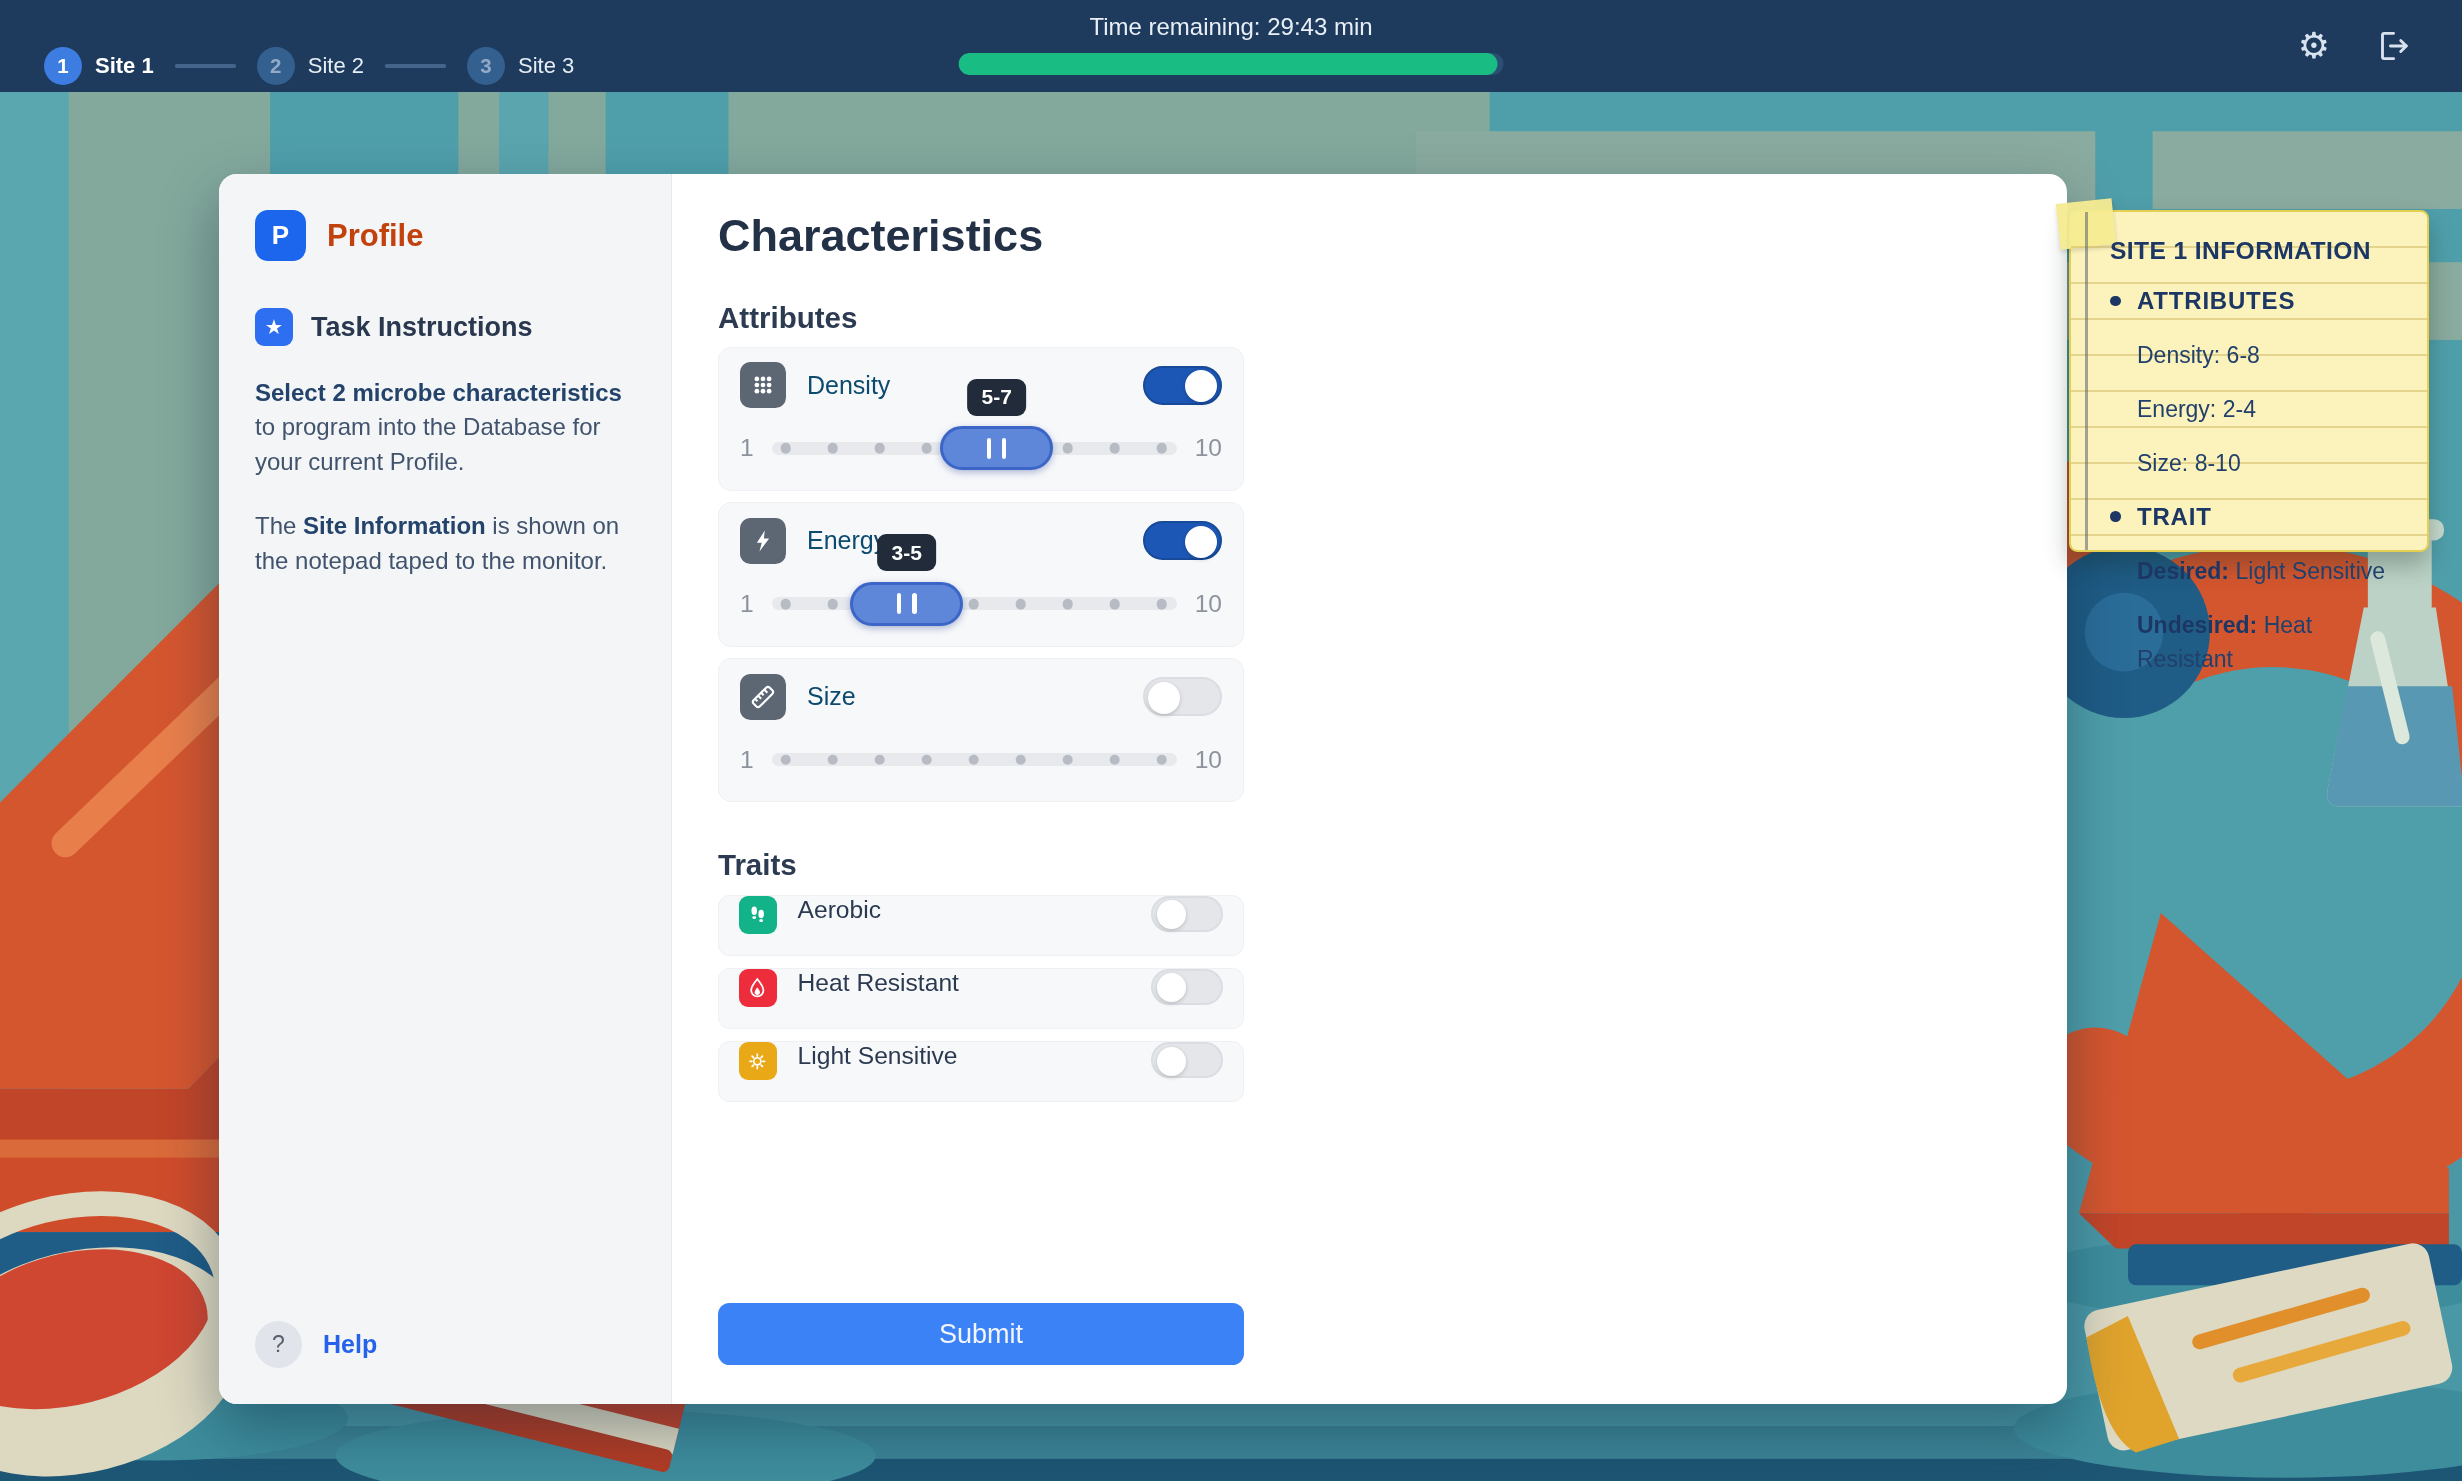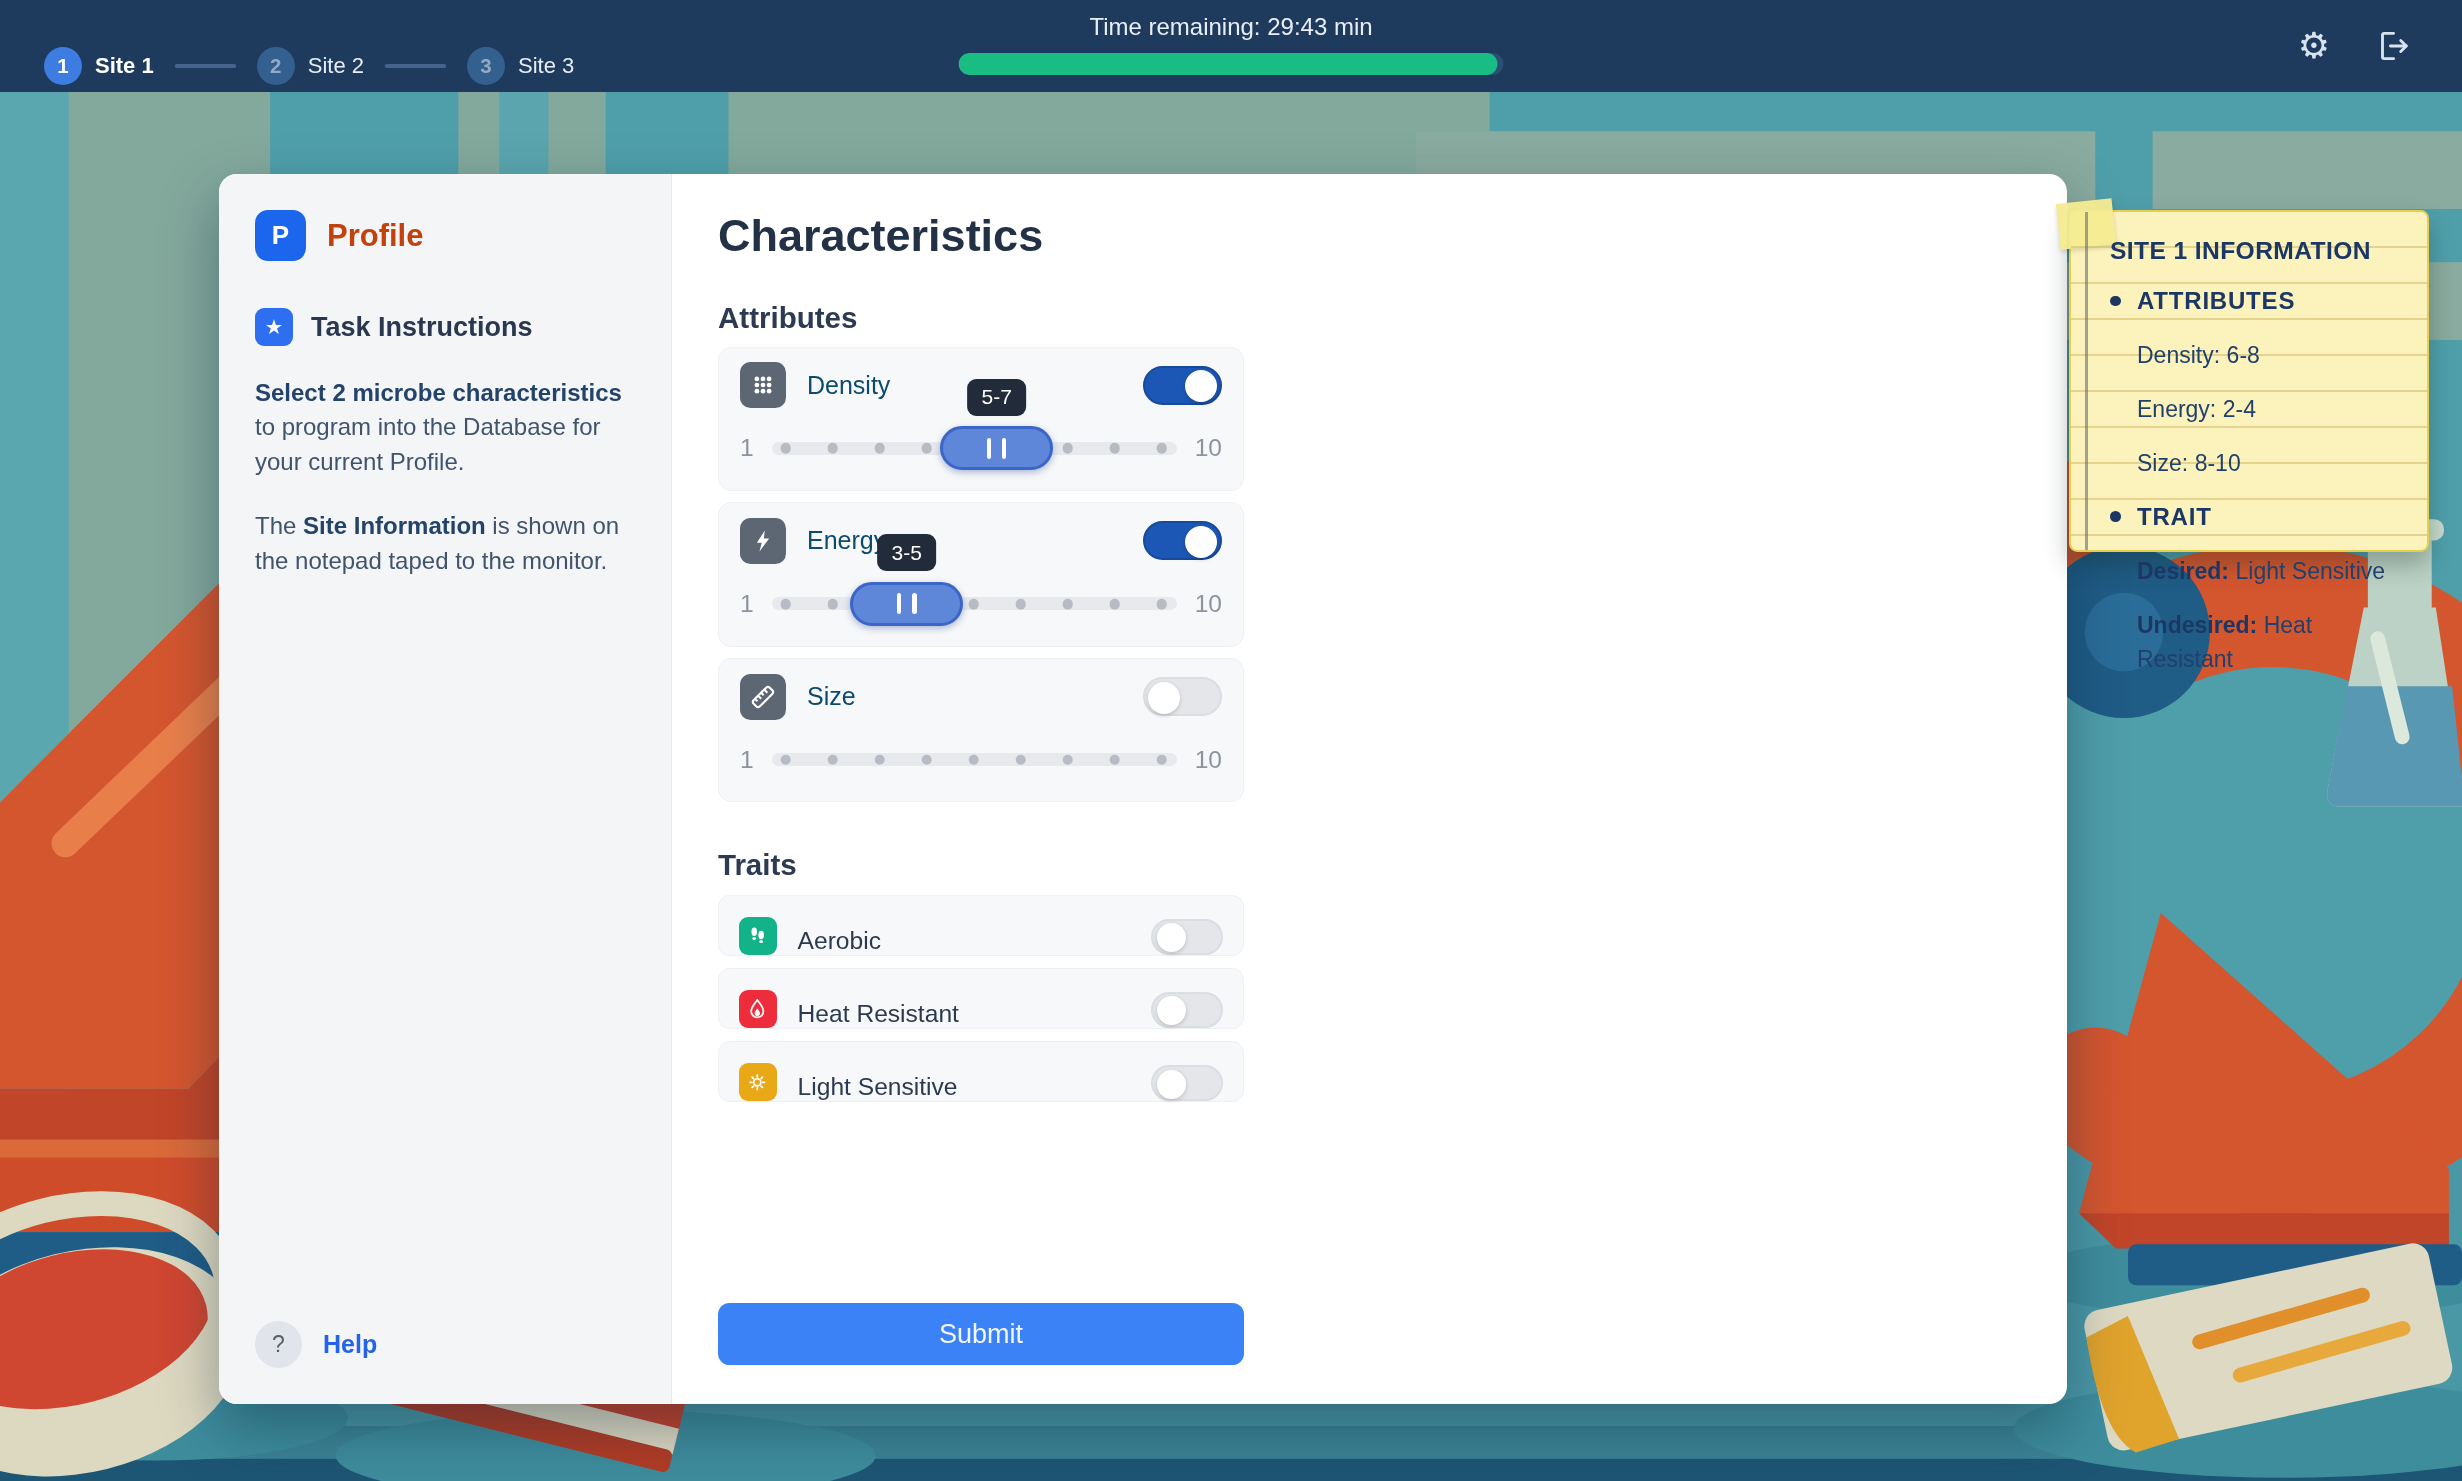--- a/index.html
+++ b/index.html
@@ -73,24 +73,24 @@
 
   .slider { display:flex; align-items:center; margin-top:18px; height:44px; }
   .minv,.maxv { font-size:24.6px; color:#8d939e; flex:none; }
   .track { flex:1; height:13px; background:#e7e9ed; border-radius:6.5px; position:relative; margin:0 18px; cursor:pointer; }
   .dot { position:absolute; top:50%; transform:translate(-50%,-50%); width:10.6px; height:10.6px; border-radius:50%; background:#b7bcc4; }
   .pill { position:absolute; top:50%; transform:translateY(-50%); height:44px; background:#5e86d9; border:3.3px solid #3b66c7;
           border-radius:23px; display:flex; align-items:center; justify-content:center; gap:11.5px;
           box-shadow:0 2.5px 7.4px rgba(30,60,140,.35); cursor:grab; }
   .pill i { display:block; width:4.1px; height:21px; background:#fff; border-radius:2.5px; }
   .tip { position:absolute; bottom:39px; transform:translateX(-50%); background:#212b39; color:#fff; font-size:21px;
-         font-weight:normal; padding:6.5px 14.7px; border-radius:9px; white-space:nowrap; z-index:3; }
+         font-weight:bold; padding:6.5px 14.7px; border-radius:9px; white-space:nowrap; z-index:3; }
 
   .trait-row { width:526px; height:61px; margin-top:12.3px; background:#f7f8fa; border:0.8px solid #eef0f3; border-radius:11.5px;
-               padding:0 19.6px; display:flex; align-items:flex-end; }
+               padding:0 19.6px; display:flex; align-items:flex-start; }
   .trait-chip { width:38px; height:38px; border-radius:9px; display:flex; align-items:center; justify-content:center; flex:none; }
   .trait-label { margin-left:21px; font-size:24.6px; color:#2b3a50; }
 
   .submit-btn { margin-top:auto; width:526px; height:62px; border:none; border-radius:11.5px; background:#3b82f6; color:#f2f5fa;
                 font-size:27px; font-family:inherit; cursor:pointer; }
 
   
   .note { position:absolute; left:2069px; top:210px; width:360px; height:342px; background:#fbf2bc;
           border:2.5px solid #e4cf52; border-radius:8.2px; box-shadow:0 13px 24.6px rgba(20,40,30,.30); z-index:50; }
   .note-lines { position:absolute; inset:0; border-radius:6.5px;

